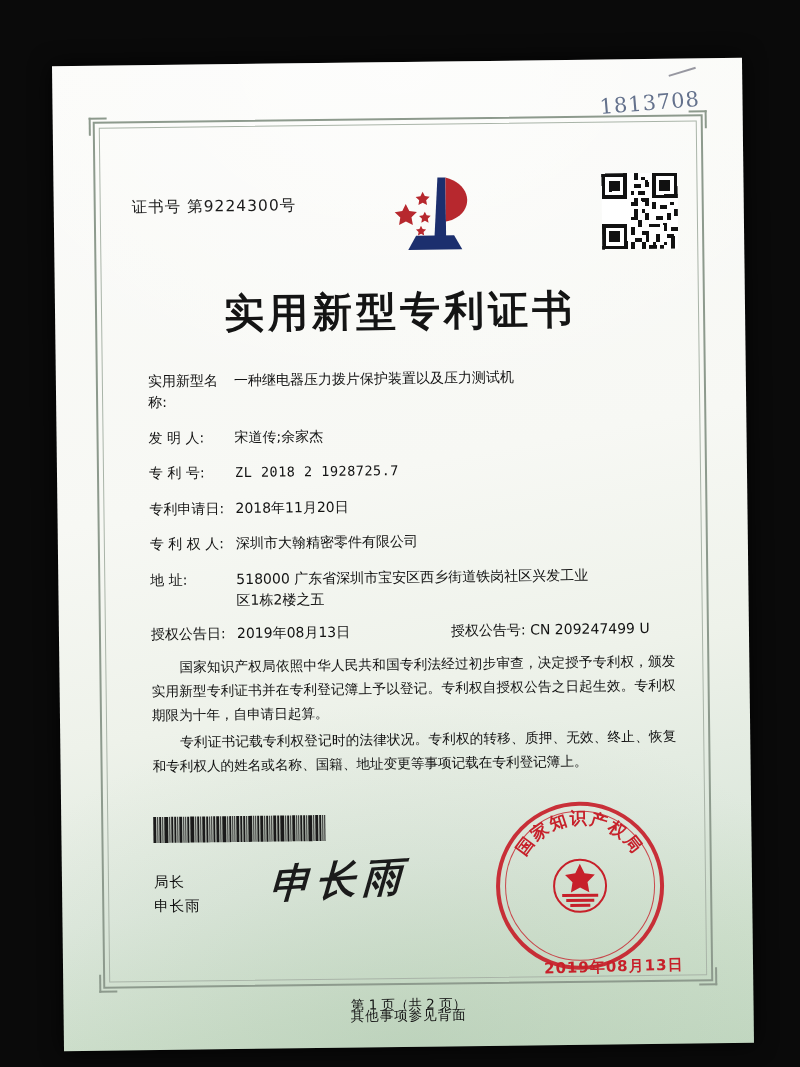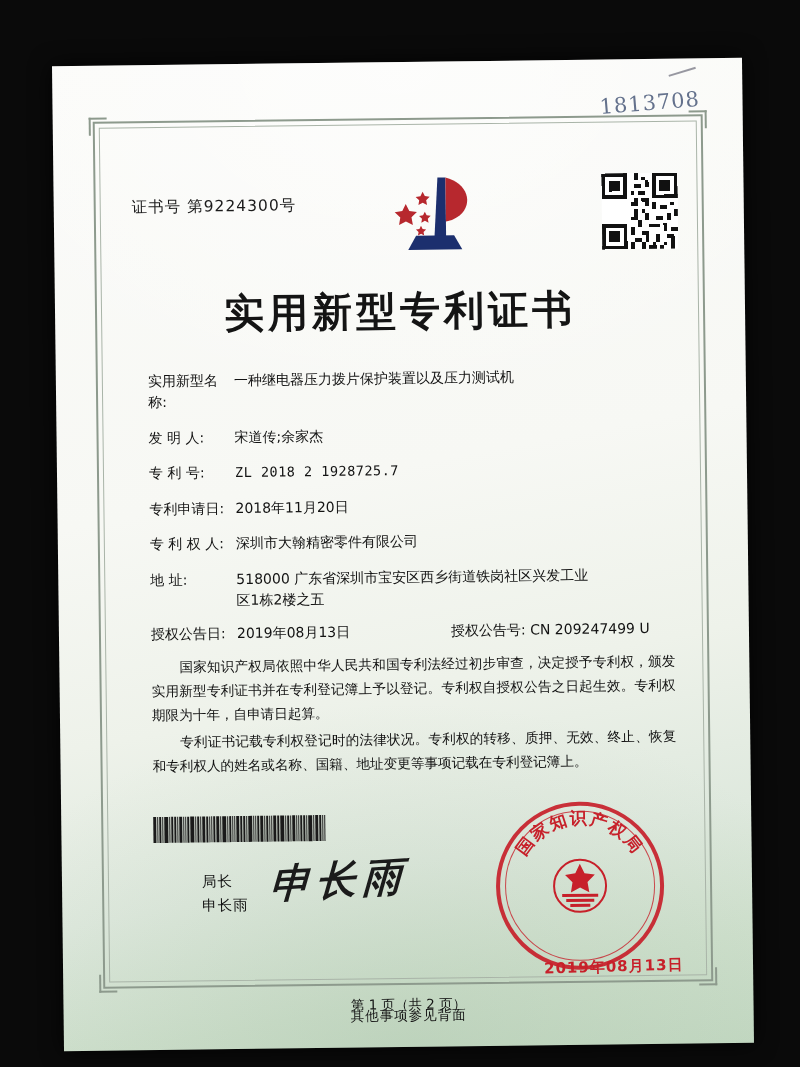--- a/index.html
+++ b/index.html
@@ -214,21 +214,20 @@
 
   
   .sig-label {
     position: absolute;
     left: 92px;
     top: 806px;
     font-size: 14.5px;
     color: #111;
     line-height: 1.65;
     letter-spacing: 1px;
-    margin-left: 48px;
   }
   .signature {
     position: absolute;
     left: 208px;
     top: 790px;
     font-family: "DejaVu Serif", serif;
     font-size: 40px;
     font-style: italic;
     font-weight: bold;
     color: #1b1b1b;

